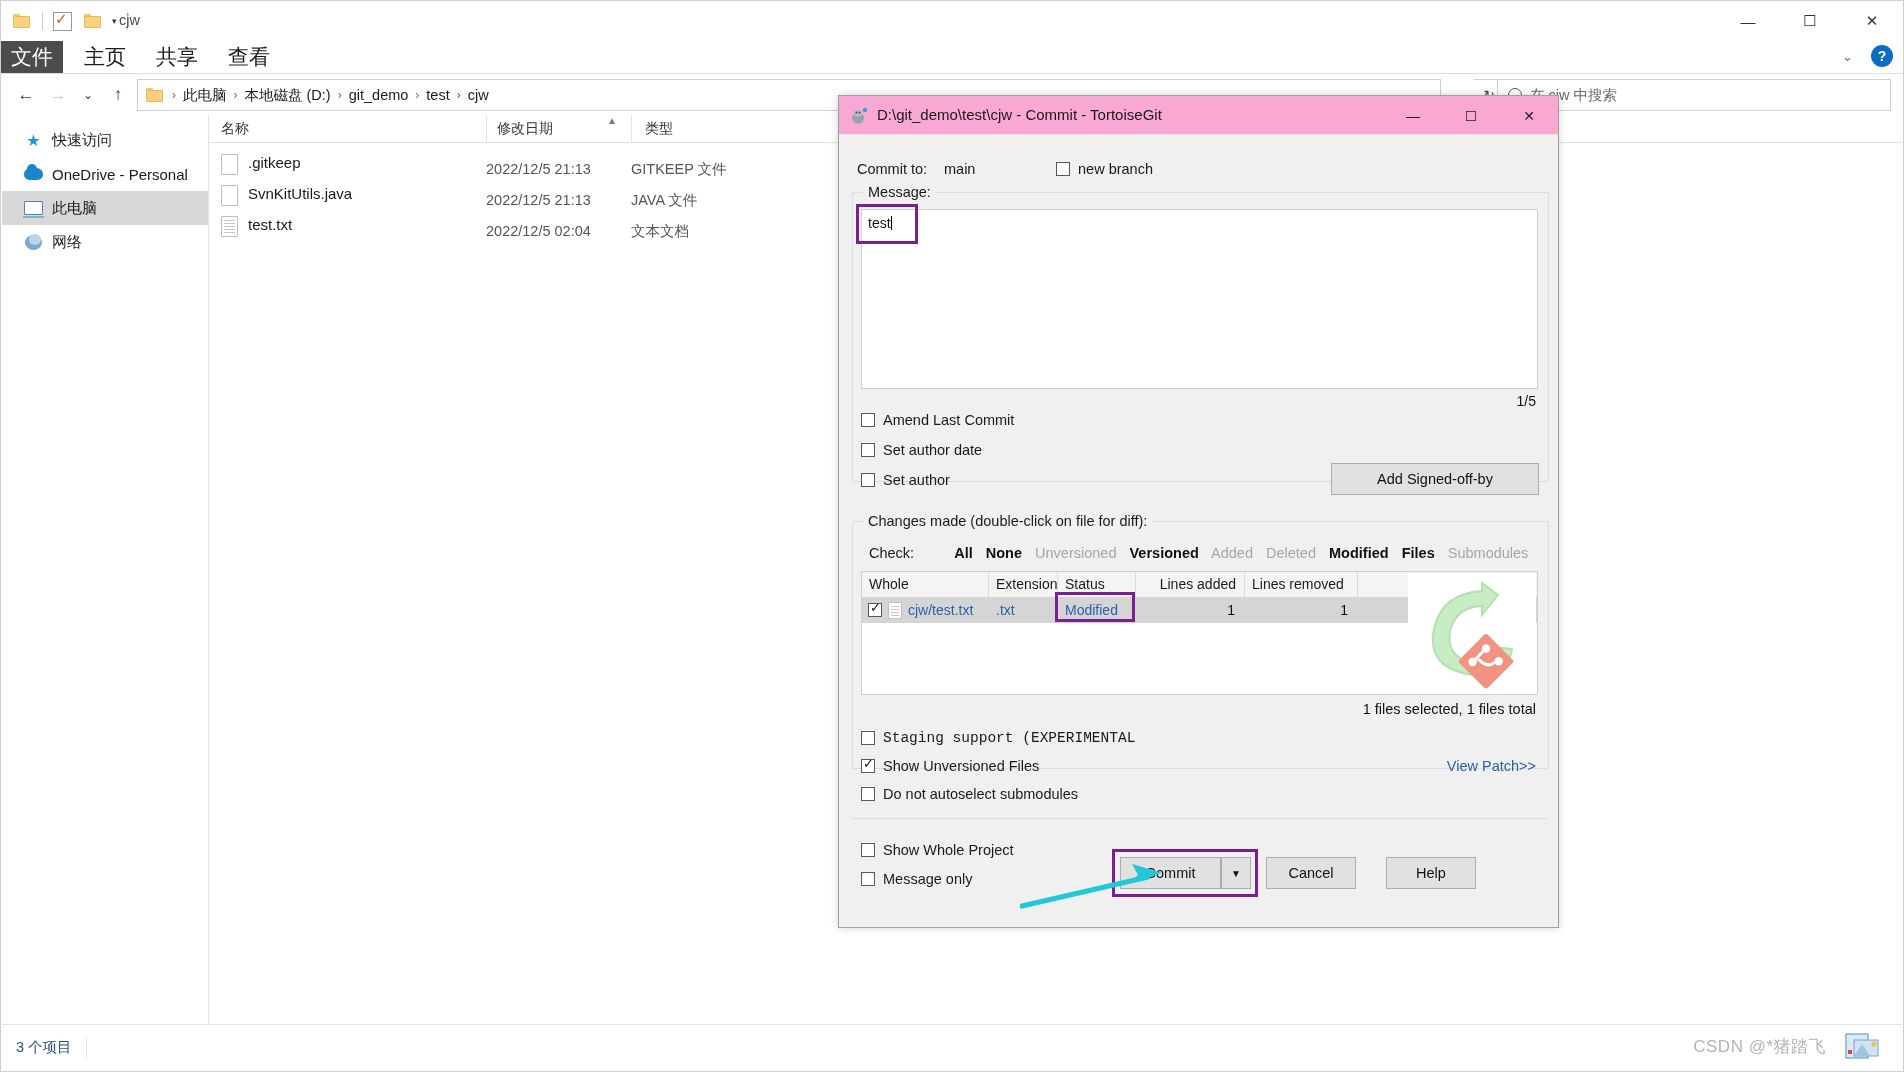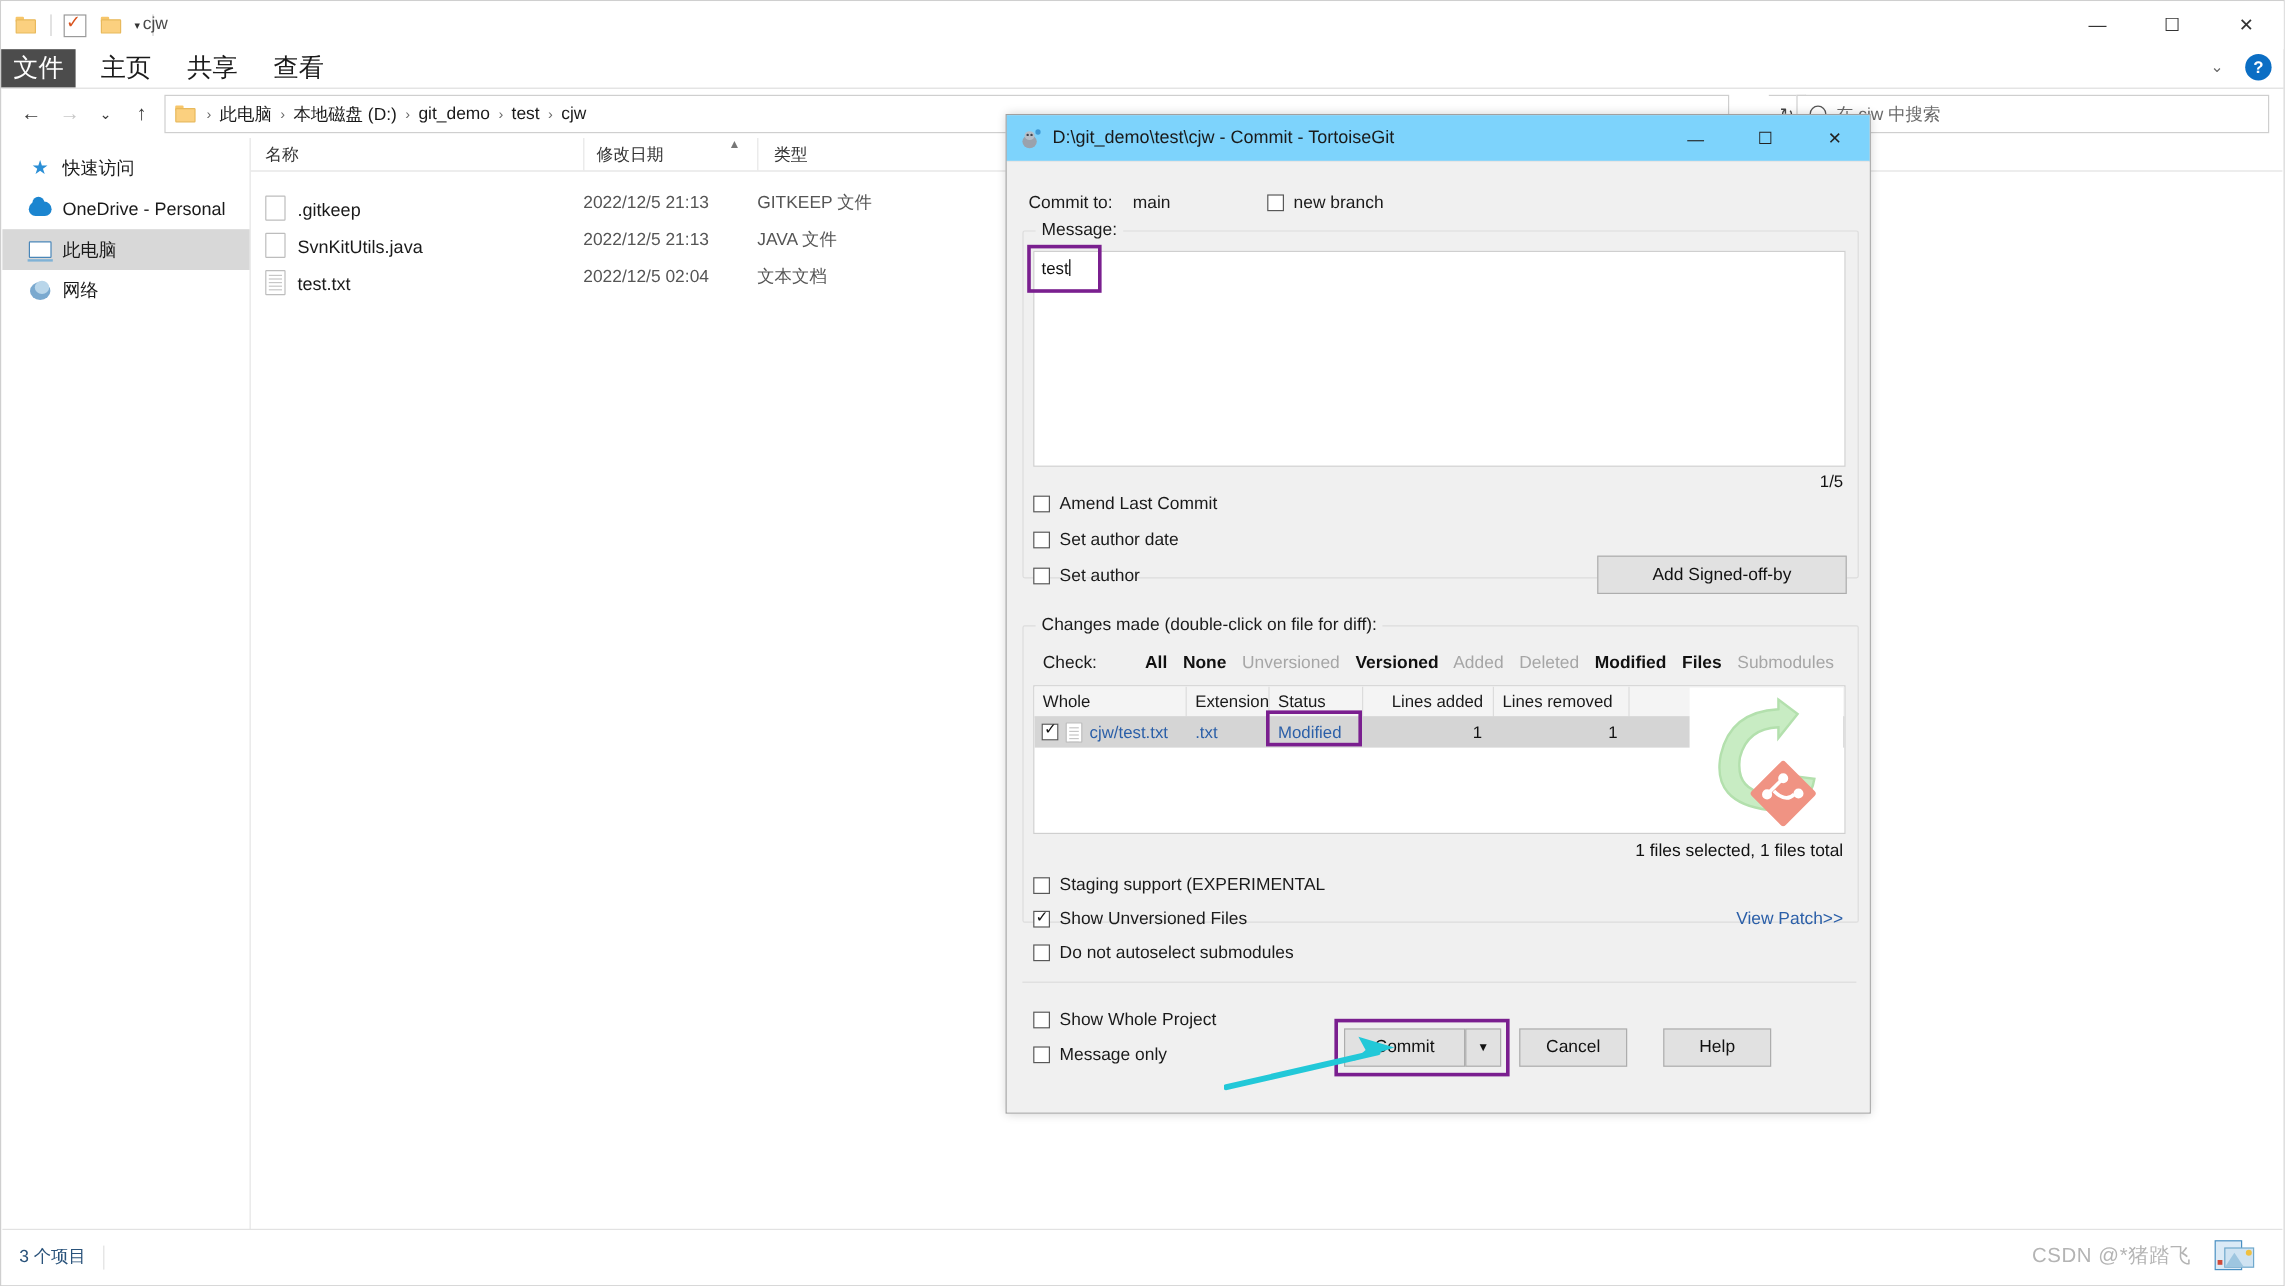--- a/index.html
+++ b/index.html
@@ -76,39 +76,39 @@
   .pc::after{content:"";position:absolute;left:-2px;bottom:-4px;width:21px;height:2.5px;background:#7fb2d6;}
   .netic { width:17px;height:15px;border-radius:50%;background:#7aa9cf; position:relative;}
   .netic::after{content:"";position:absolute;left:4px;top:-1px;width:12px;height:11px;border-radius:50%;background:#b9d6ea;}
 
   .listpane { position: absolute; left: 208px; top: 114px; right: 1px; bottom: 46px; background: #fff; }
   .colhdr { position: absolute; left: 0; top: 0; width: 100%; height: 27px; border-bottom: 1px solid #e2e2e2; }
   .colhdr .ch { position: absolute; top: 0; height: 27px; line-height: 27px; font-size: 14px; color: #333;
     border-left: 1px solid #e6e6e6; padding-left: 10px; box-sizing: border-box; }
   .sortarrow { position: absolute; left: 398px; top: 0px; font-size: 10px; color: #777; }
   .frow { position: absolute; left: 0; height: 30px; width: 100%; }
-  .fname { position: absolute; left: 12px; top: 0; height: 30px; display: flex; align-items: flex-end; gap: 10px;
+  .fname { position: absolute; left: 12px; top: 0; height: 30px; display: flex; align-items: flex-start; gap: 10px;
     font-size: 15px; color: #1a1a1a; }
   .fdate { position: absolute; left: 277px; top: 0; height: 30px; line-height: 30px; font-size: 14.5px; color: #555; }
   .ftype { position: absolute; left: 422px; top: 0; height: 30px; line-height: 30px; font-size: 14.5px; color: #555; }
   .file-ico { width: 15px; height: 19px; background: #fff; border: 1.3px solid #bdbdbd; border-radius: 1px; position: relative; }
   .file-ico.txt::after { content:""; position:absolute; left:2px; top:3px; right:2px; height:1px;
     box-shadow: 0 3px 0 #c6c6c6, 0 6px 0 #c6c6c6, 0 9px 0 #c6c6c6, 0 12px 0 #c6c6c6; background:#c6c6c6;}
 
   .statusbar { position: absolute; left: 1px; right: 1px; bottom: 1px; height: 45px; border-top: 1px solid #e2e2e2;
     display: flex; align-items: center; }
   .status-left { margin-left: 14px; font-size: 14.5px; color: #29527a; }
   .status-div { margin-left: 14px; width:1px; height: 20px; background:#e0e0e0;}
   .csdn { position: absolute; right: 76px; bottom: 12px; font-size: 17px; color: #b4b4b4; letter-spacing: .5px;}
   .csdn-badge { position: absolute; right: 22px; bottom: 8px; width: 46px; height: 30px; }
 
   
   .dlg { position: absolute; left: 838px; top: 95px; width: 721px; height: 833px;
     background: #f0f0f0; border: 1px solid #a0a0a0; box-shadow: 0 0 8px rgba(0,0,0,.18); box-sizing: border-box; }
-  .dlg-title { position: absolute; left: 0; top: 0; width: 100%; height: 39px; background: #7dd3fc;
+  .dlg-title { position: absolute; left: 0; top: 0; width: 100%; height: 39px; background: #f9a8d4;
     border-bottom: 1px solid #e6e6e6; box-sizing: border-box; }
   .dlg-ico { position: absolute; left: 10px; top: 10px; width: 20px; height: 20px; }
   .dlg-caption { position: absolute; left: 38px; top: 10px; font-size: 15px; color: #1a1a1a; }
   .dlg-wbtns { position: absolute; right: 0; top: 0; height: 39px; display: flex; }
   .dlg-wbtn { width: 58px; height: 39px; display: flex; align-items: center; justify-content: center; font-size: 14px; color: #222; }
   .dlg-body { position: absolute; left: 0; top: 39px; right: 0; bottom: 0; background: #f0f0f0; }
 
   .lbl { font-size: 14.5px; color: #1a1a1a; }
   .cbx { width: 14px; height: 14px; border: 1px solid #585858; background: #fff; box-sizing: border-box;
     display: inline-block; position: relative; vertical-align: middle; }
@@ -387,21 +387,21 @@
               <circle cx="11" cy="30" r="4.2" fill="#fff"></circle>
               <rect x="9.5" y="11" width="3" height="19" fill="#fff"></rect>
               <path d="M27 14 Q27 24 13 24" stroke="#fff" stroke-width="3" fill="none"></path>
             </g>
           </svg>
         </div>
       </div>
 
       <div style="position:absolute;right:22px;top:566px;font-size:14.5px;color:#111;">1 files selected, 1 files total</div>
 
-      <div class="chkrow" style="position:absolute;left:22px;top:595px;">
+      <div class="chkrow" style="position:absolute;left:22px;top:595px;font-family:Liberation Mono, monospace;">
         <span class="cbx"></span>
         <span class="lbl">Staging support (EXPERIMENTAL</span>
       </div>
       <div class="chkrow" style="position:absolute;left:22px;top:623px;">
         <span class="cbx on"></span>
         <span class="lbl">Show Unversioned Files</span>
       </div>
       <div class="chkrow" style="position:absolute;left:22px;top:651px;">
         <span class="cbx"></span>
         <span class="lbl">Do not autoselect submodules</span>

